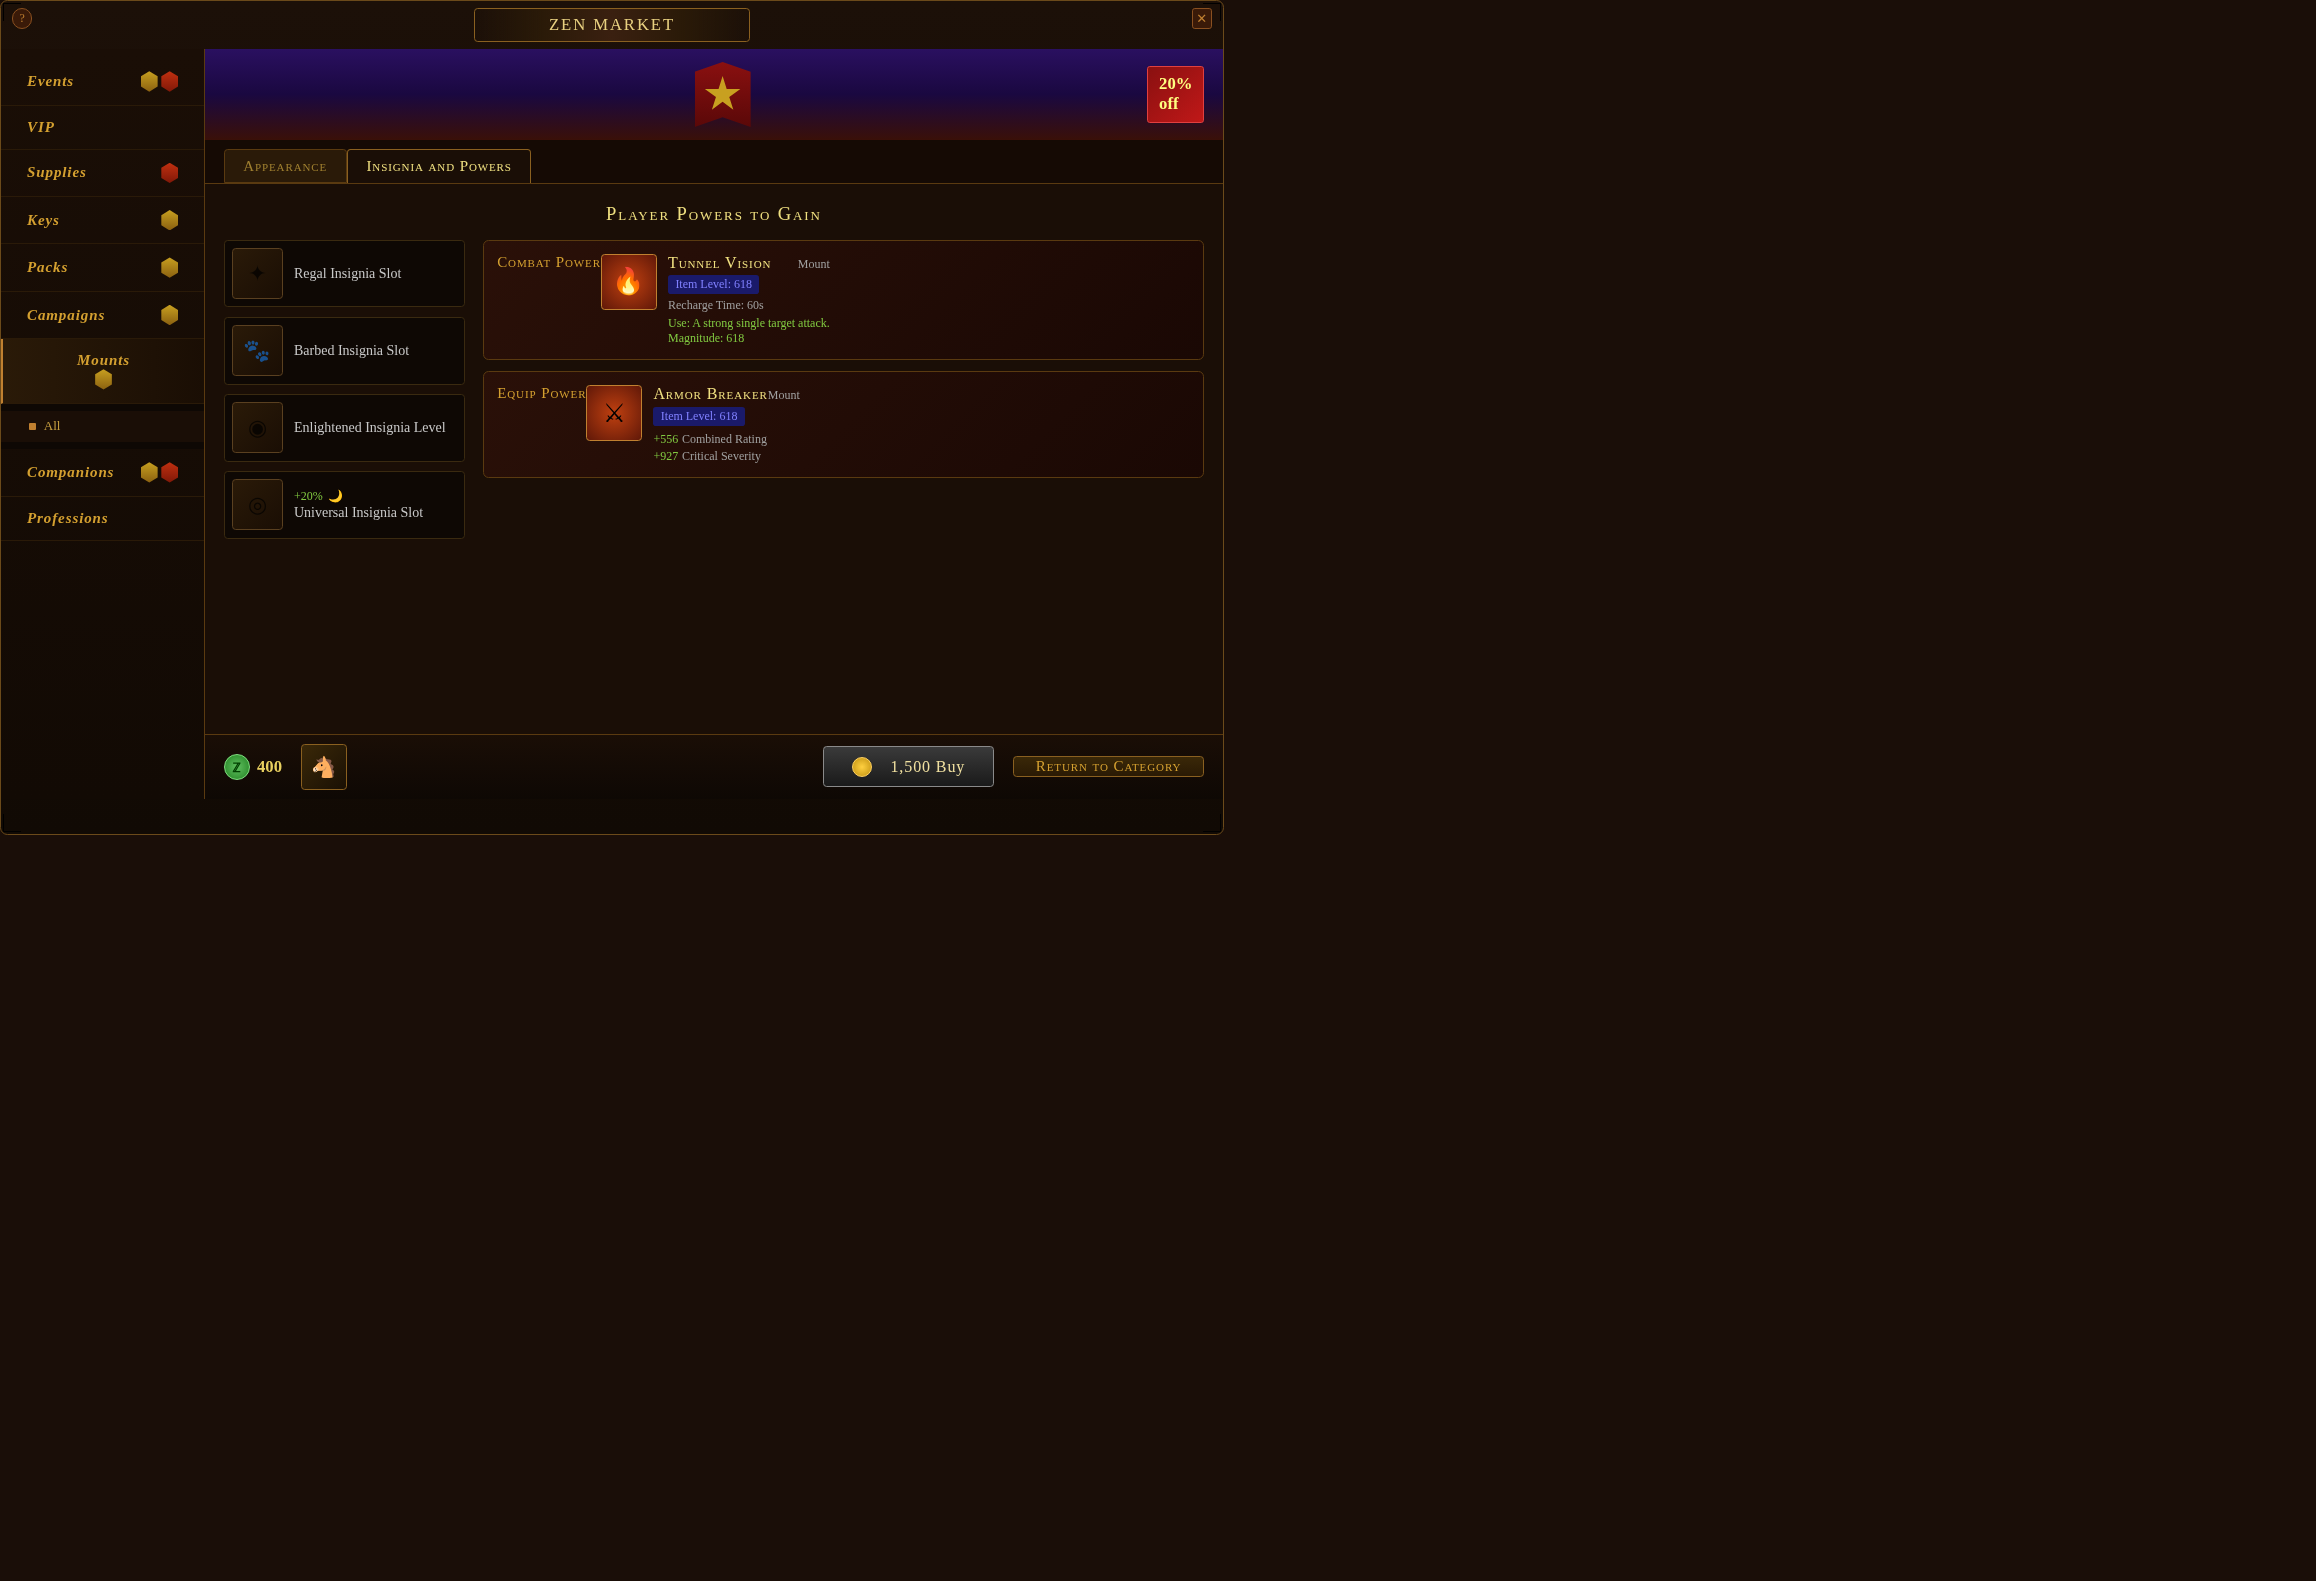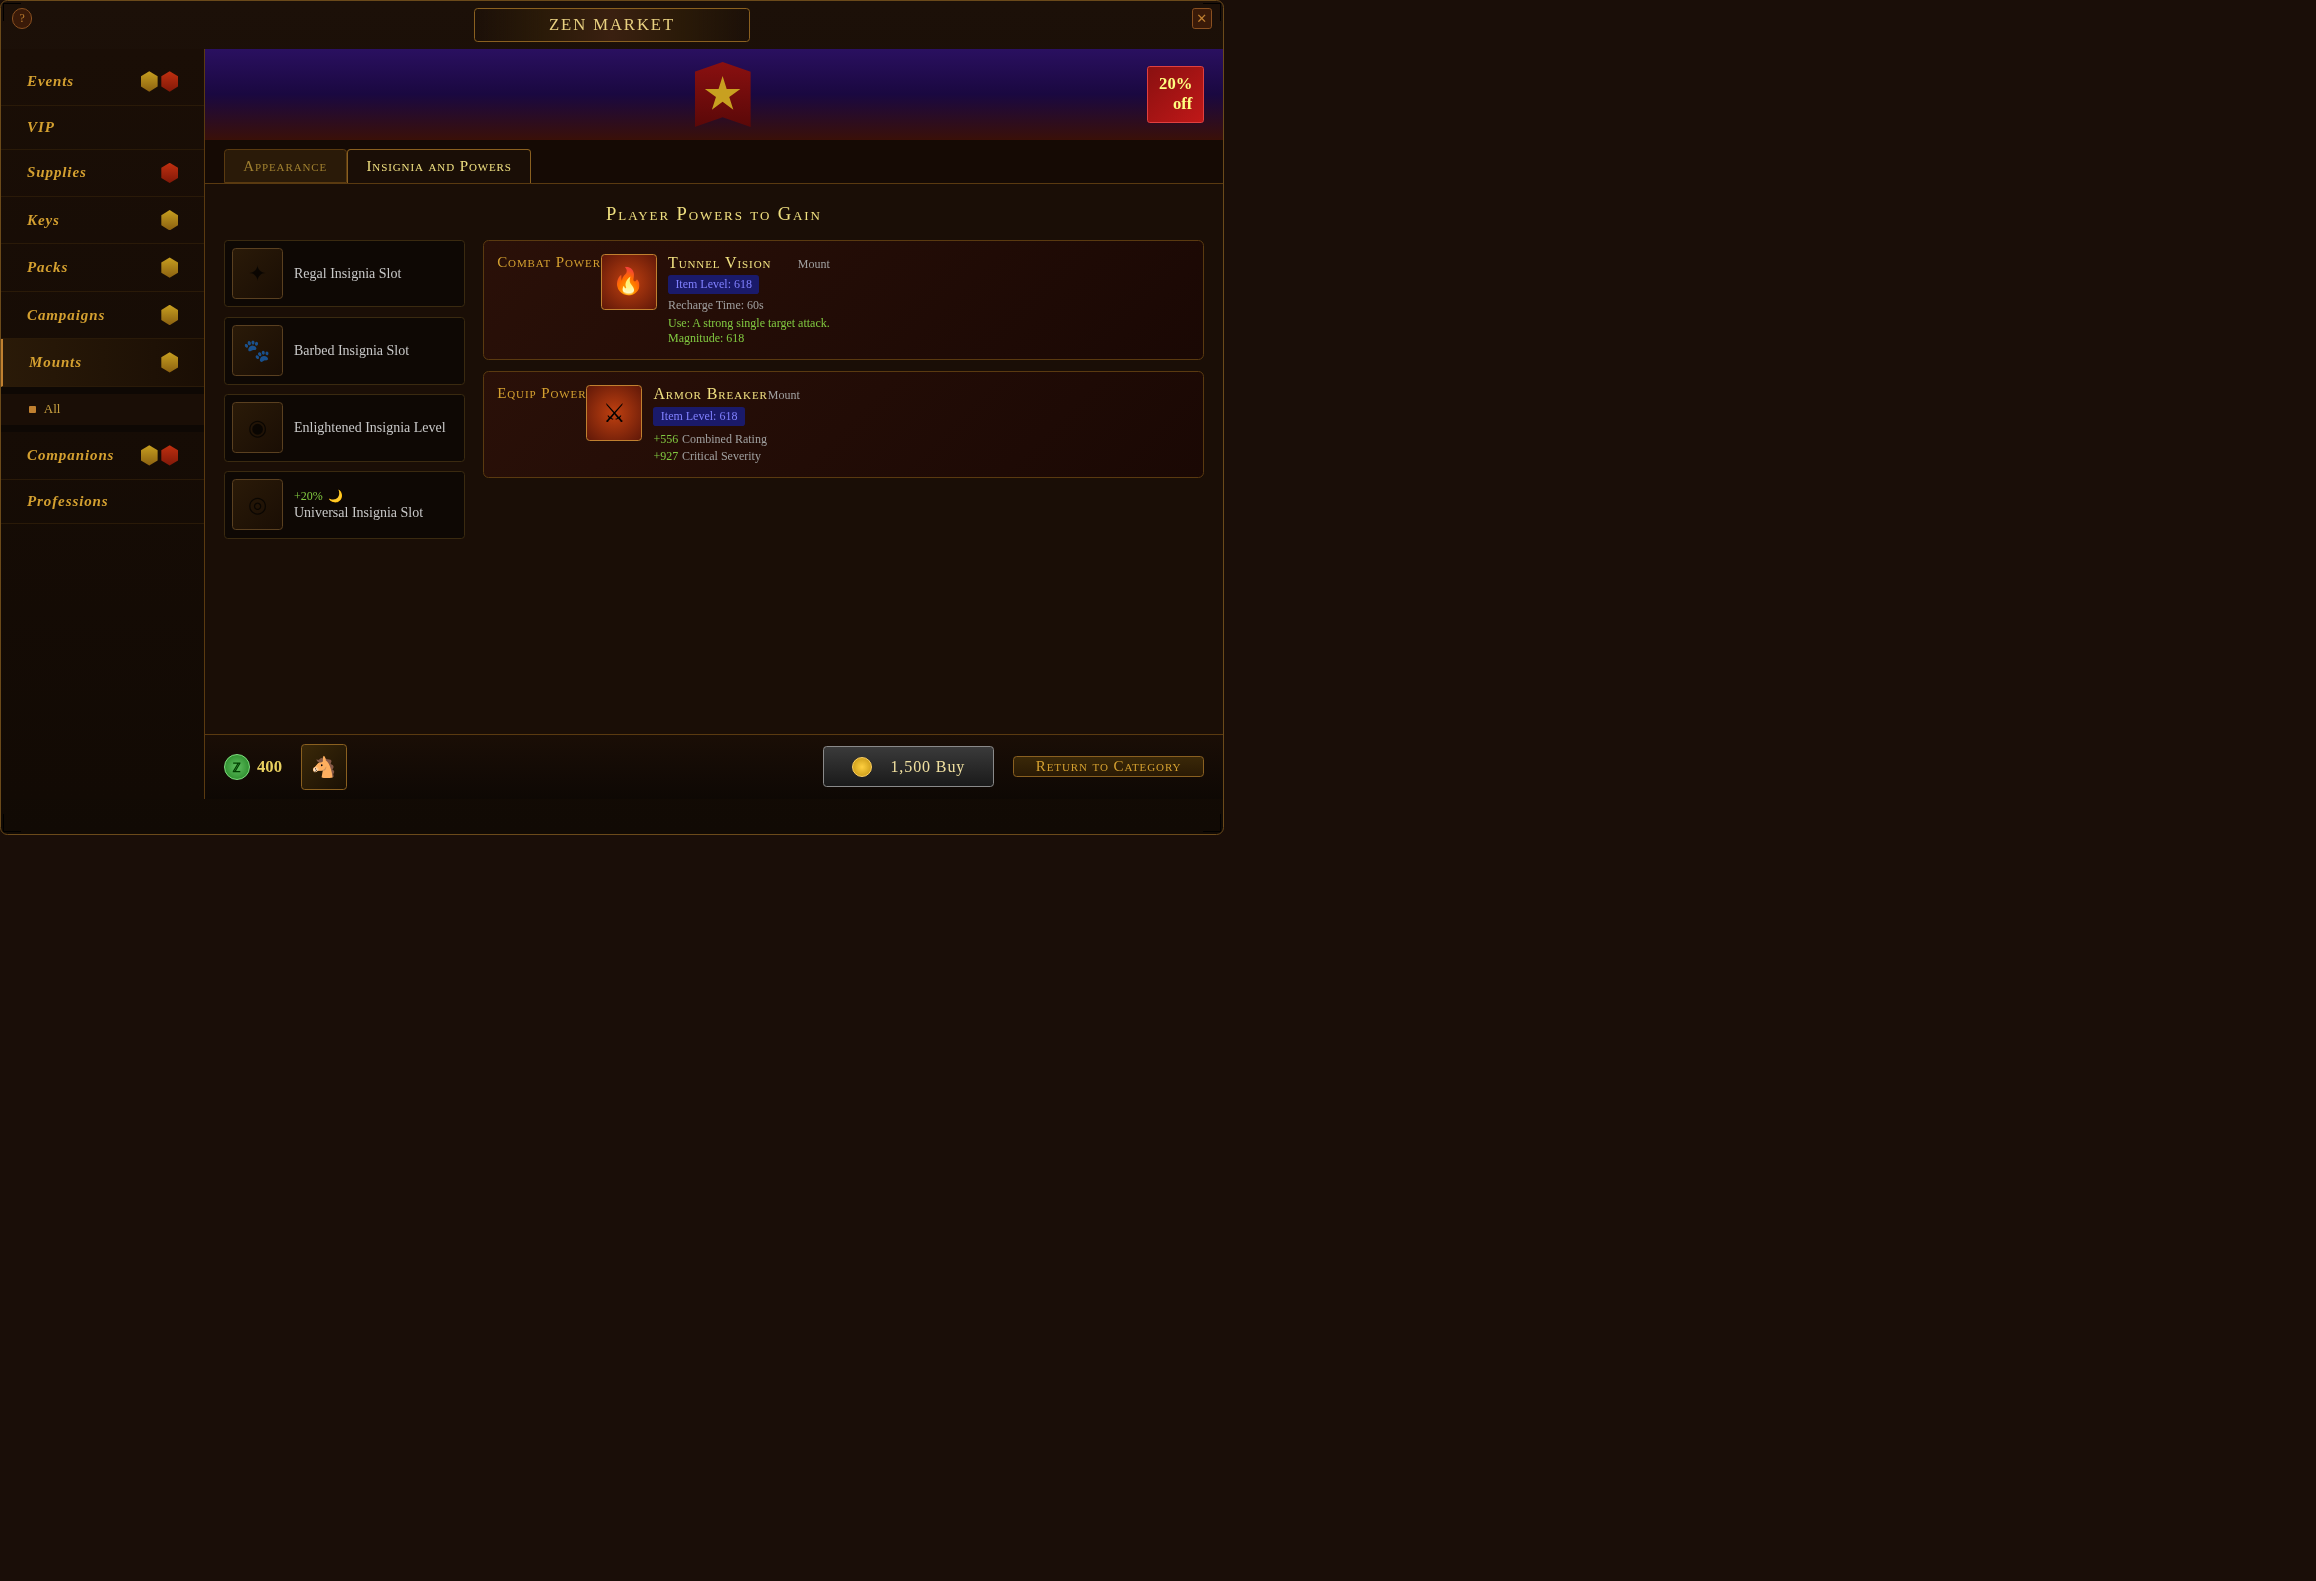--- a/index.html
+++ b/index.html
@@ -93,20 +93,21 @@
       align-items: center;
       justify-content: space-between;
       padding: 13px 26px;
       cursor: pointer;
       position: relative;
       border-bottom: 0.9px solid #2a1a08;
     }
     .sidebar-item.active {
       background: linear-gradient(90deg, #2a1a08, #1a0e04);
       border-left: 2.8px solid #c08030;
+      flex-direction: column;
     }
     .sidebar-item-label {
       color: #d4a030;
       font-size: 15px;
       font-style: italic;
       font-weight: bold;
       letter-spacing: 0.9px;
       text-transform: capitalize;
     }
     .sidebar-badge {
@@ -195,21 +196,21 @@
       background: #c8a020;
       clip-path: polygon(50% 0%, 61% 35%, 98% 35%, 68% 57%, 79% 91%, 50% 70%, 21% 91%, 32% 57%, 2% 35%, 39% 35%);
     }
     .discount-badge {
       background: linear-gradient(135deg, #8a1010, #c01818);
       border: 0.9px solid #e04040;
       color: #ffff80;
       font-size: 16.7px;
       font-weight: bold;
       padding: 7.4px 11px;
-      text-align: right;
+      text-align: left;
       border-radius: 2.8px;
     }
 
     
     .tabs-bar {
       display: flex;
       padding: 9.3px 18.6px 0;
       border-bottom: 1.9px solid #5a3a10;
       background: #150a04;
     }

